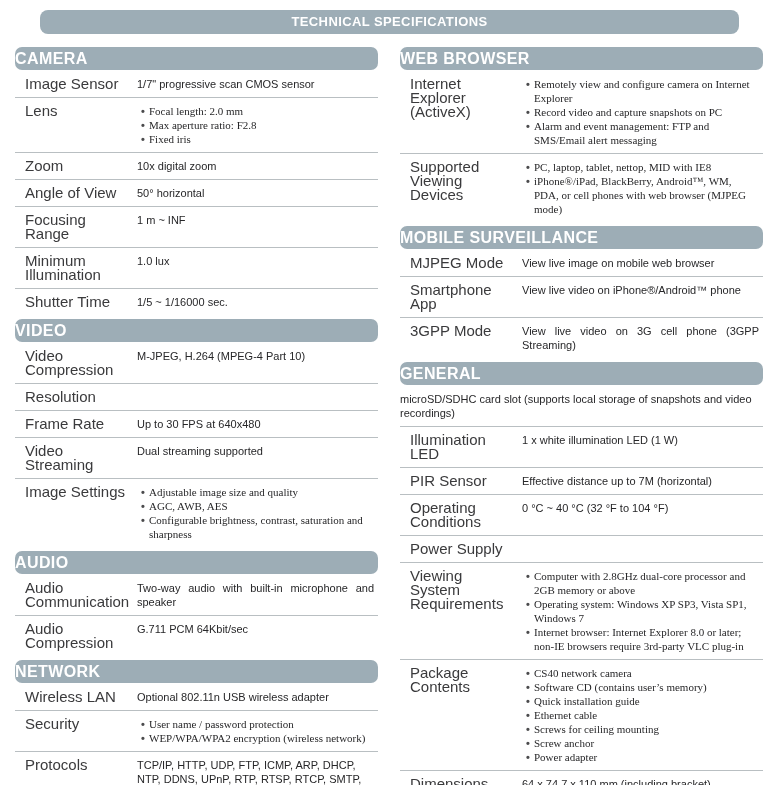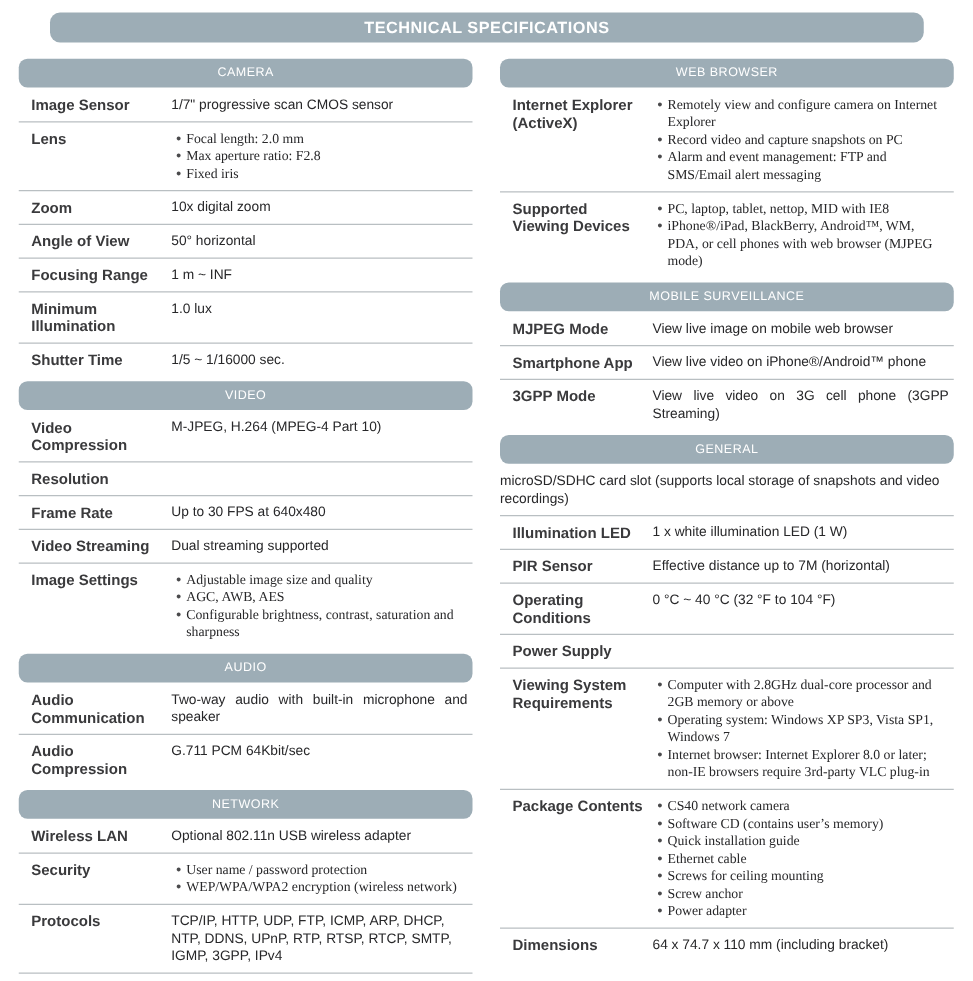--- a/index.html
+++ b/index.html
@@ -45,39 +45,39 @@
     width:363px;
     flex:0 0 363px;
   }
   .section{margin-top:4px;}
   .col .section:first-child{margin-top:0;}
   .section-header{
     height:23px;
     background:var(--bar);
     border-radius:7px;
     color:var(--bar-text);
-    font-weight:normal;
-    font-size:10px;
+    font-weight:bold;
+    font-size:16px;
     letter-spacing:.4px;
-    text-align:center;
+    text-align:left;
     line-height:23px;
   }
   .rows{margin-top:1px;}
   .row{
     display:flex;
     padding:6px 0 6px 0;
   }
   .row + .row{border-top:1px solid var(--divider);}
   .row-label{
     width:122px;
     flex:0 0 122px;
     padding-left:10px;
     padding-right:6px;
-    font-weight:bold;
-    font-size:12px;
+    font-weight:normal;
+    font-size:15px;
     line-height:14px;
     color:var(--label);
   }
   .row-value{
     flex:1;
     font-size:11px;
     line-height:14px;
     padding-right:4px;
     color:var(--value);
   }

